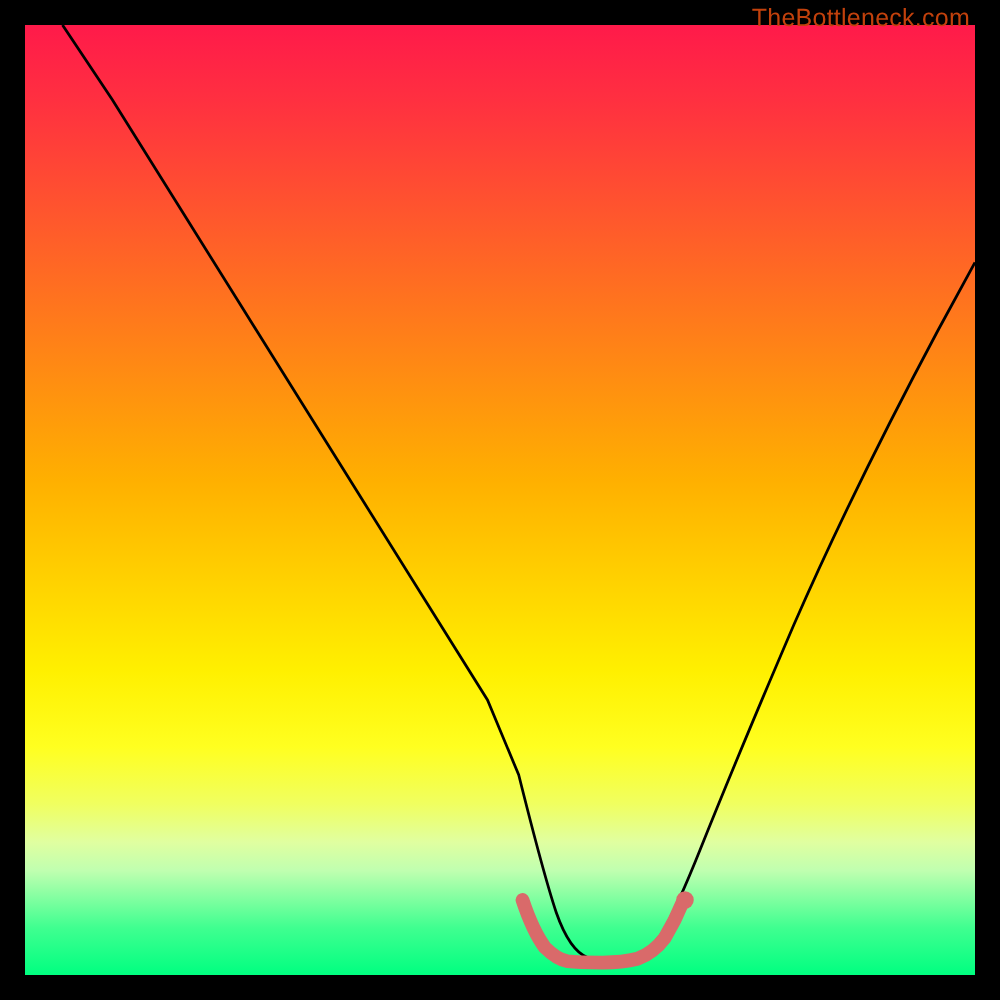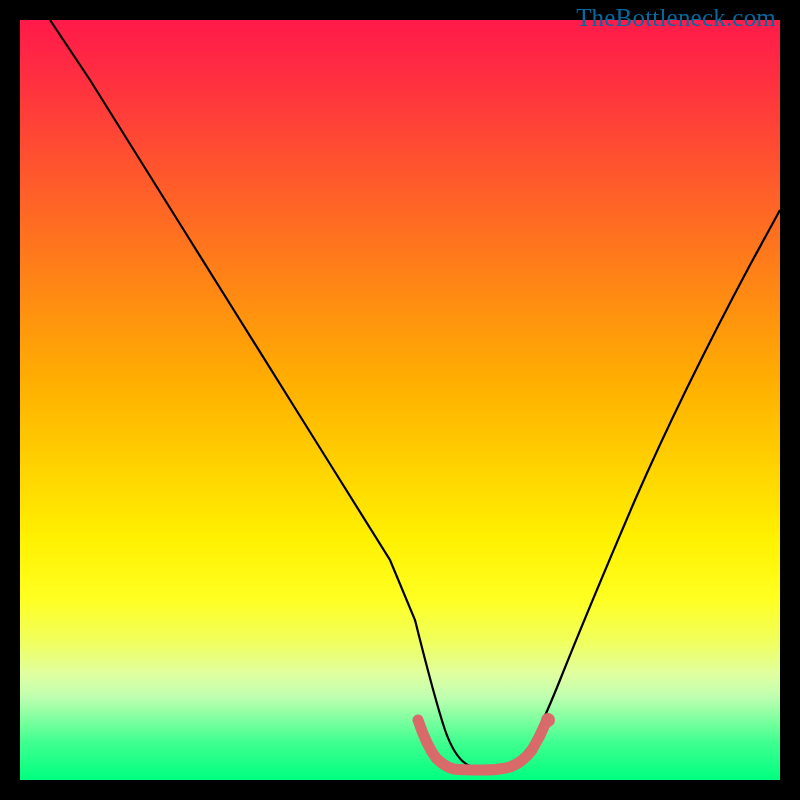--- a/index.html
+++ b/index.html
@@ -30,23 +30,23 @@
       #e0ffa0 86%,
       #c0ffb0 89%,
       #80ffa0 92%,
       #40ff90 95%,
       #00ff80 100%);
   }
   .watermark {
     position: absolute;
     top: 4px;
     right: 24px;
-    font-family: Liberation Serif, serif;
-    font-size: 25px;
-    color: #0369a1;
+    font-family: Liberation Sans, sans-serif;
+    font-size: 20px;
+    color: #c2410c;
     font-weight: 500;
     letter-spacing: 0.2px;
   }
   svg.overlay {
     position: absolute;
     left: 20px;
     top: 20px;
     width: 760px;
     height: 760px;
   }

